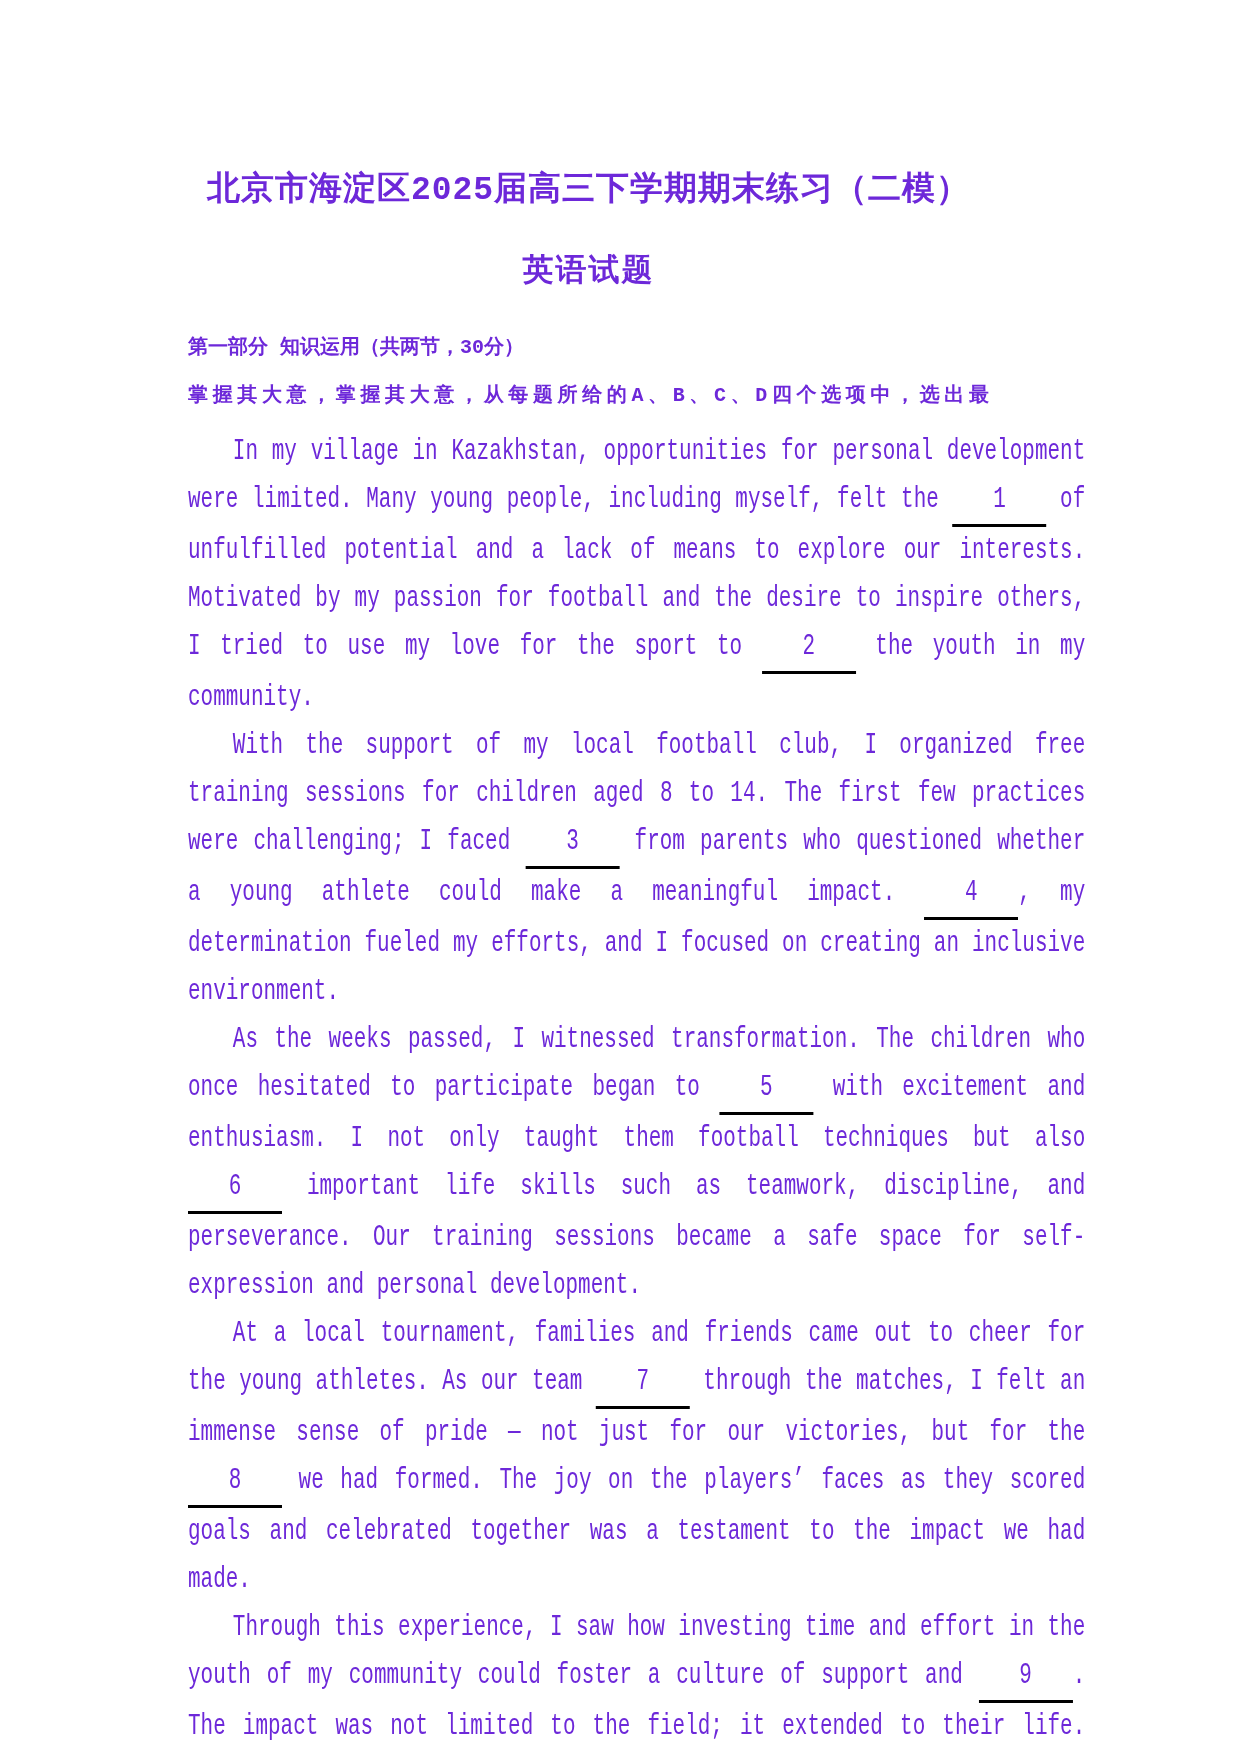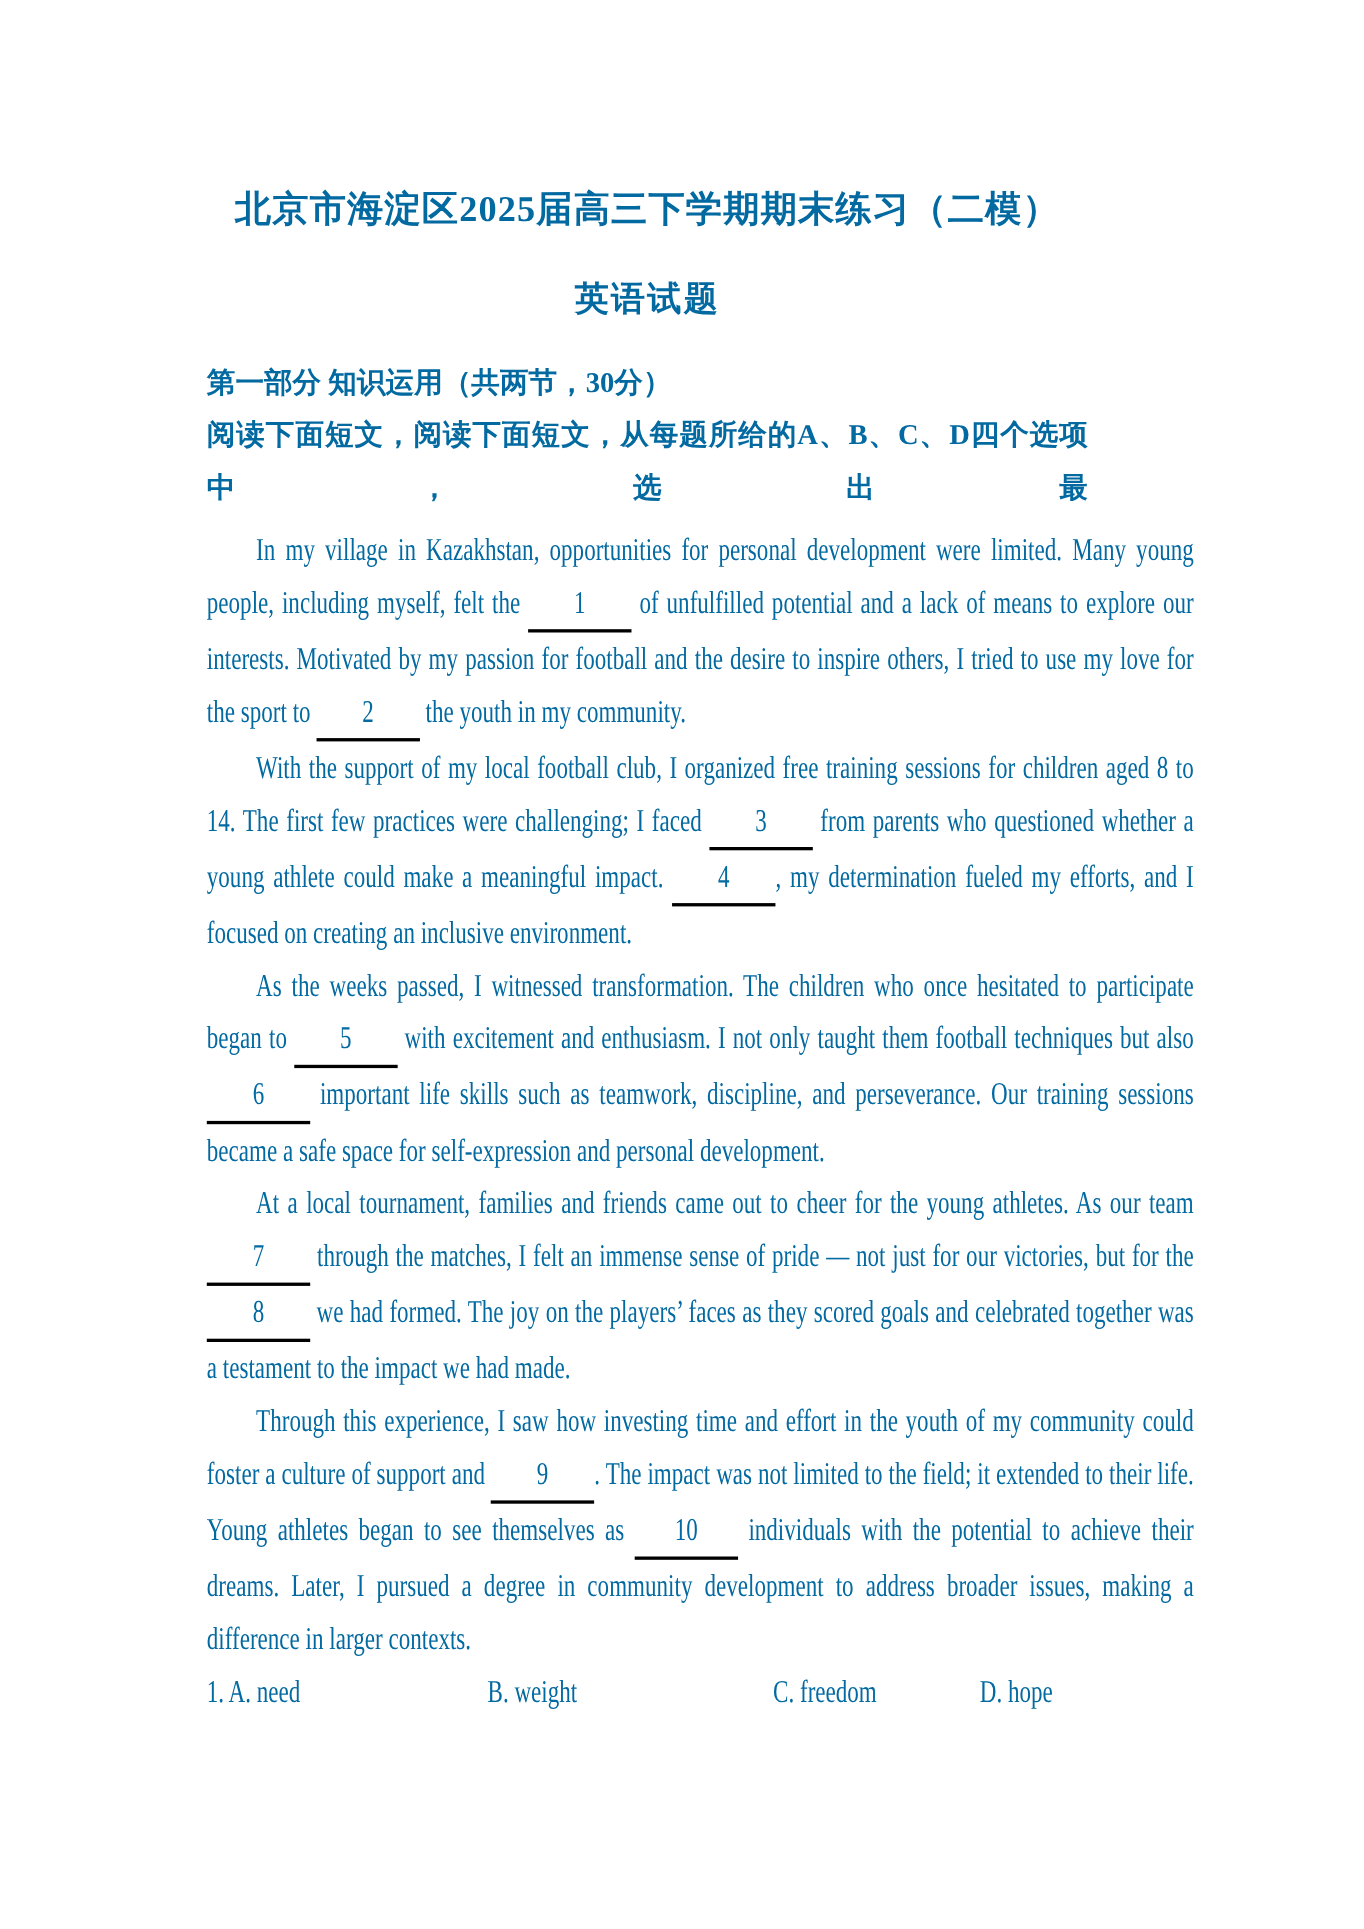--- a/index.html
+++ b/index.html
@@ -5,23 +5,23 @@
   html, body {
     margin: 0;
     padding: 0;
     background: #ffffff;
   }
   .page {
     position: relative;
     width: 1144px;
     height: 1754px;
     background: #ffffff;
-    color: #0369a1;
+    color: #6d28d9;
     overflow: hidden;
-    font-family: Liberation Serif, serif;
+    font-family: Liberation Mono, monospace;
   }
   .content {
     margin-left: 188px;
     margin-right: 155px;
   }
   .doc-title {
     margin-top: 170px;
     font-size: 33px;
     line-height: 42px;
     font-weight: 700;
@@ -32,21 +32,21 @@
     margin-top: 40px;
     font-size: 31px;
     line-height: 40px;
     font-weight: 700;
     text-align: center;
     letter-spacing: 2px;
   }
   .headings {
     margin-top: 32px;
     font-weight: 700;
-    font-size: 26px;
+    font-size: 20px;
   }
   .heading-line {
     line-height: 48px;
     white-space: nowrap;
   }
   .heading-line.stretch {
     white-space: normal;
     text-align: justify;
     text-align-last: justify;
   }
@@ -92,21 +92,21 @@
 
 <div class="page">
   <div class="content">
 
     <div class="doc-title">北京市海淀区2025届高三下学期期末练习（二模）</div>
 
     <div class="doc-subtitle">英语试题</div>
 
     <div class="headings">
       <div class="heading-line">第一部分 知识运用（共两节，30分）</div>
-      <div class="heading-line stretch">阅读下面短文，阅读下面短文，从每题所给的A、B、C、D四个选项中，选出最</div>
+      <div class="heading-line stretch">掌握其大意，掌握其大意，从每题所给的A、B、C、D四个选项中，选出最</div>
     </div>
 
     <div class="passage">
         <p>In my village in Kazakhstan, opportunities for personal development were limited. Many young people, including myself, felt the <span class="blank">1</span> of unfulfilled potential and a lack of means to explore our interests. Motivated by my passion for football and the desire to inspire others, I tried to use my love for the sport to <span class="blank">2</span> the youth in my community.</p>
         <p>With the support of my local football club, I organized free training sessions for children aged 8 to 14. The first few practices were challenging; I faced <span class="blank">3</span> from parents who questioned whether a young athlete could make a meaningful impact. <span class="blank">4</span>, my determination fueled my efforts, and I focused on creating an inclusive environment.</p>
         <p>As the weeks passed, I witnessed transformation. The children who once hesitated to participate began to <span class="blank">5</span> with excitement and enthusiasm. I not only taught them football techniques but also <span class="blank">6</span> important life skills such as teamwork, discipline, and perseverance. Our training sessions became a safe space for self-expression and personal development.</p>
         <p>At a local tournament, families and friends came out to cheer for the young athletes. As our team <span class="blank">7</span> through the matches, I felt an immense sense of pride — not just for our victories, but for the <span class="blank">8</span> we had formed. The joy on the players’ faces as they scored goals and celebrated together was a testament to the impact we had made.</p>
         <p>Through this experience, I saw how investing time and effort in the youth of my community could foster a culture of support and <span class="blank">9</span>. The impact was not limited to the field; it extended to their life. Young athletes began to see themselves as <span class="blank">10</span> individuals with the potential to achieve their dreams. Later, I pursued a degree in community development to address broader issues, making a difference in larger contexts.</p>
       </div>
 

